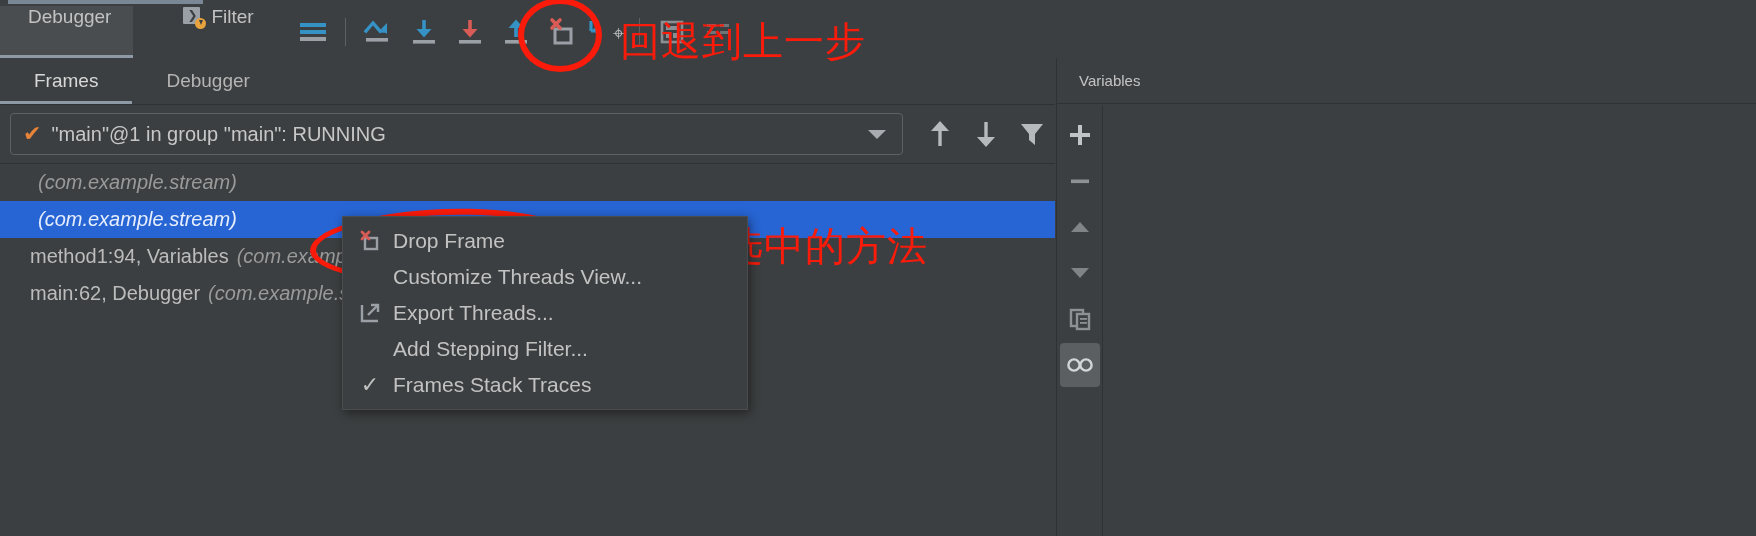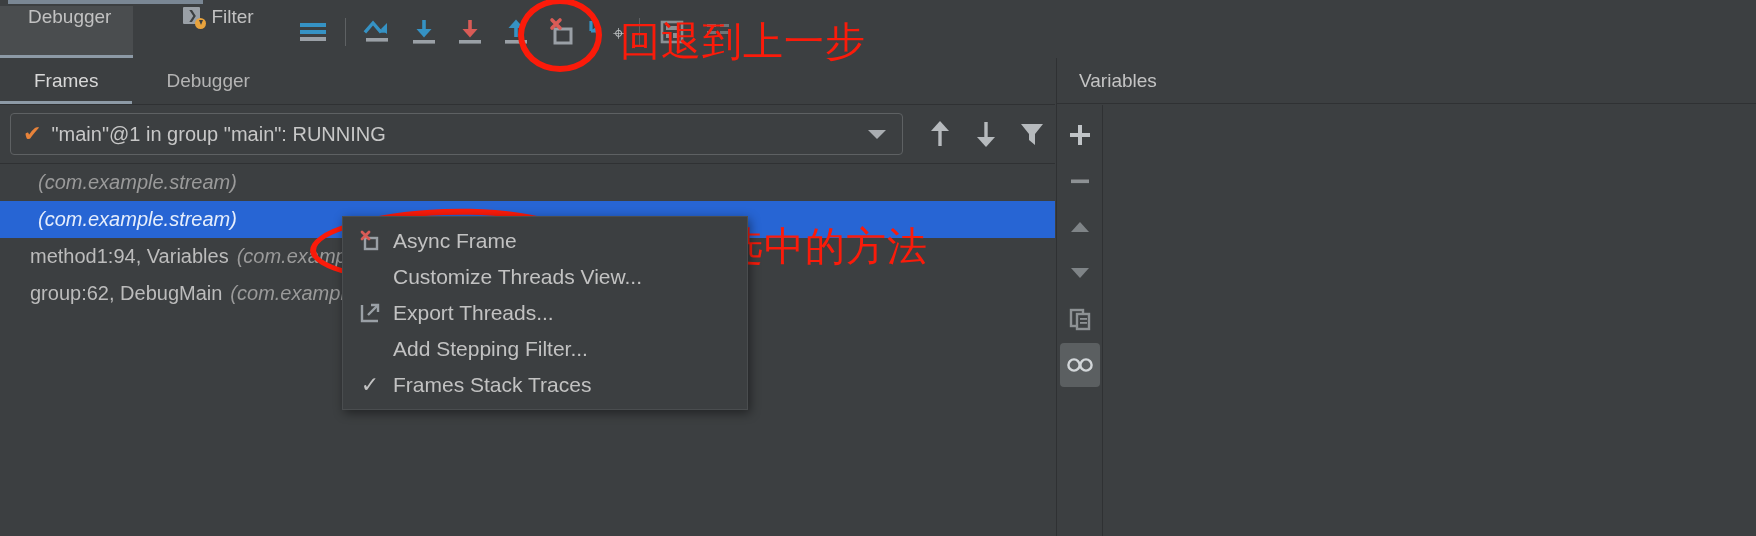--- a/index.html
+++ b/index.html
@@ -259,21 +259,21 @@
   }
   .var-header {
     position: absolute;
     left: 0; top: 0;
     width: 700px; height: 46px;
     border-bottom: 1px solid #2f3133;
     display: flex;
     align-items: center;
     padding-left: 22px;
     box-sizing: border-box;
-    font-size: 19px;
+    font-size: 15px;
     color: #c4c4c4;
   }
   .var-side {
     position: absolute;
     left: 0; top: 47px;
     width: 46px; height: 431px;
     border-right: 1px solid #2f3133;
     display: flex;
     flex-direction: column;
     align-items: center;
@@ -474,21 +474,21 @@
         <span class="frame-pkg">(com.example.stream)</span>
       </div>
       <div class="frame-row selected">
         <span class="frame-pkg">(com.example.stream)</span>
       </div>
       <div class="frame-row">
         <span>method1:94, Variables</span>
         <span class="frame-pkg">(com.example.stream)</span>
       </div>
       <div class="frame-row">
-        <span>group:62, DebugMain</span>
+        <span>main:62, Debugger</span>
         <span class="frame-pkg">(com.example.stream)</span>
       </div>
     </div>
   </div>
 
   <div class="right-pane">
     <div class="var-header">
       <span>Variables</span>
     </div>
     <div class="var-side">
@@ -541,21 +541,21 @@
 
 <div class="ctx-menu">
 
   <div class="ctx-item">
     <span class="ctx-ico">
       <svg width="24" height="24" viewBox="0 0 24 24">
         <rect x="7" y="9" width="12" height="11" fill="none" stroke="#9aa0a6" stroke-width="2.4"></rect>
         <path d="M4 3 L11 10 M11 3 L4 10" stroke="#d95b56" stroke-width="2.8" stroke-linecap="round"></path>
       </svg>
     </span>
-    <span class="ctx-label">Async Frame</span>
+    <span class="ctx-label">Drop Frame</span>
   </div>
 
 
   <div class="ctx-item">
     <span class="ctx-ico"></span>
     <span class="ctx-label">Customize Threads View...</span>
   </div>
 
   <div class="ctx-item">
     <span class="ctx-ico">

